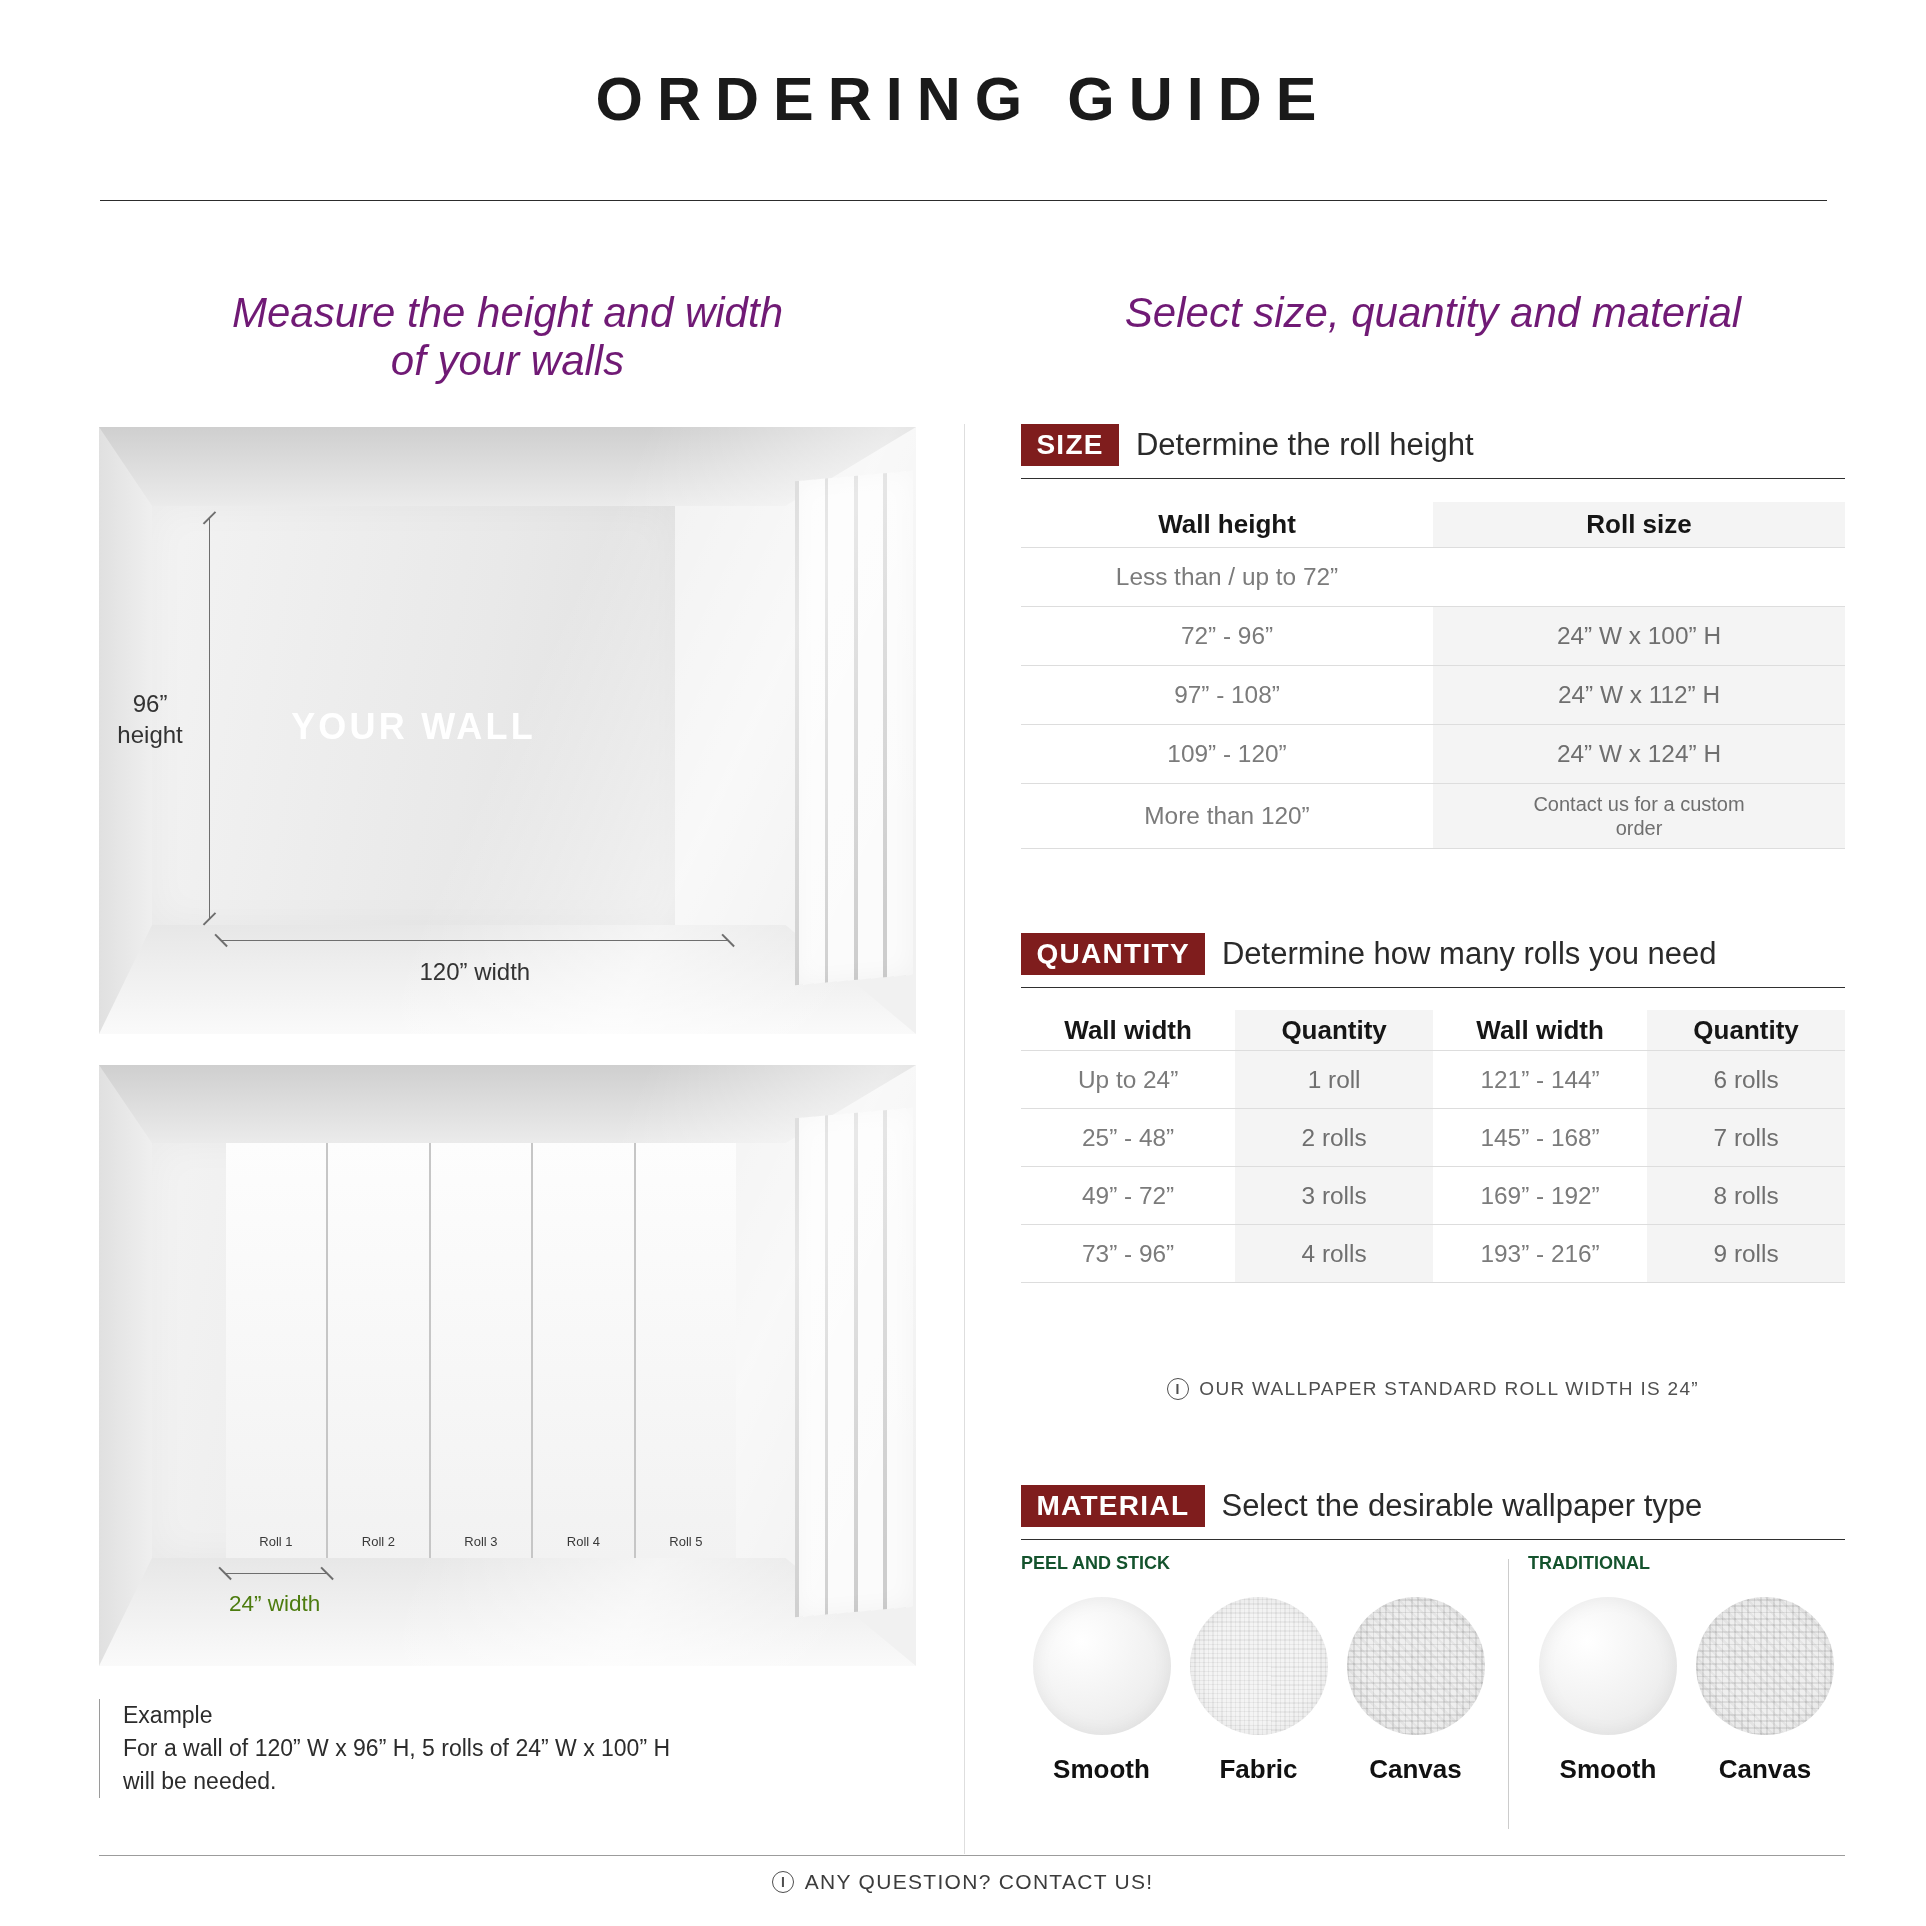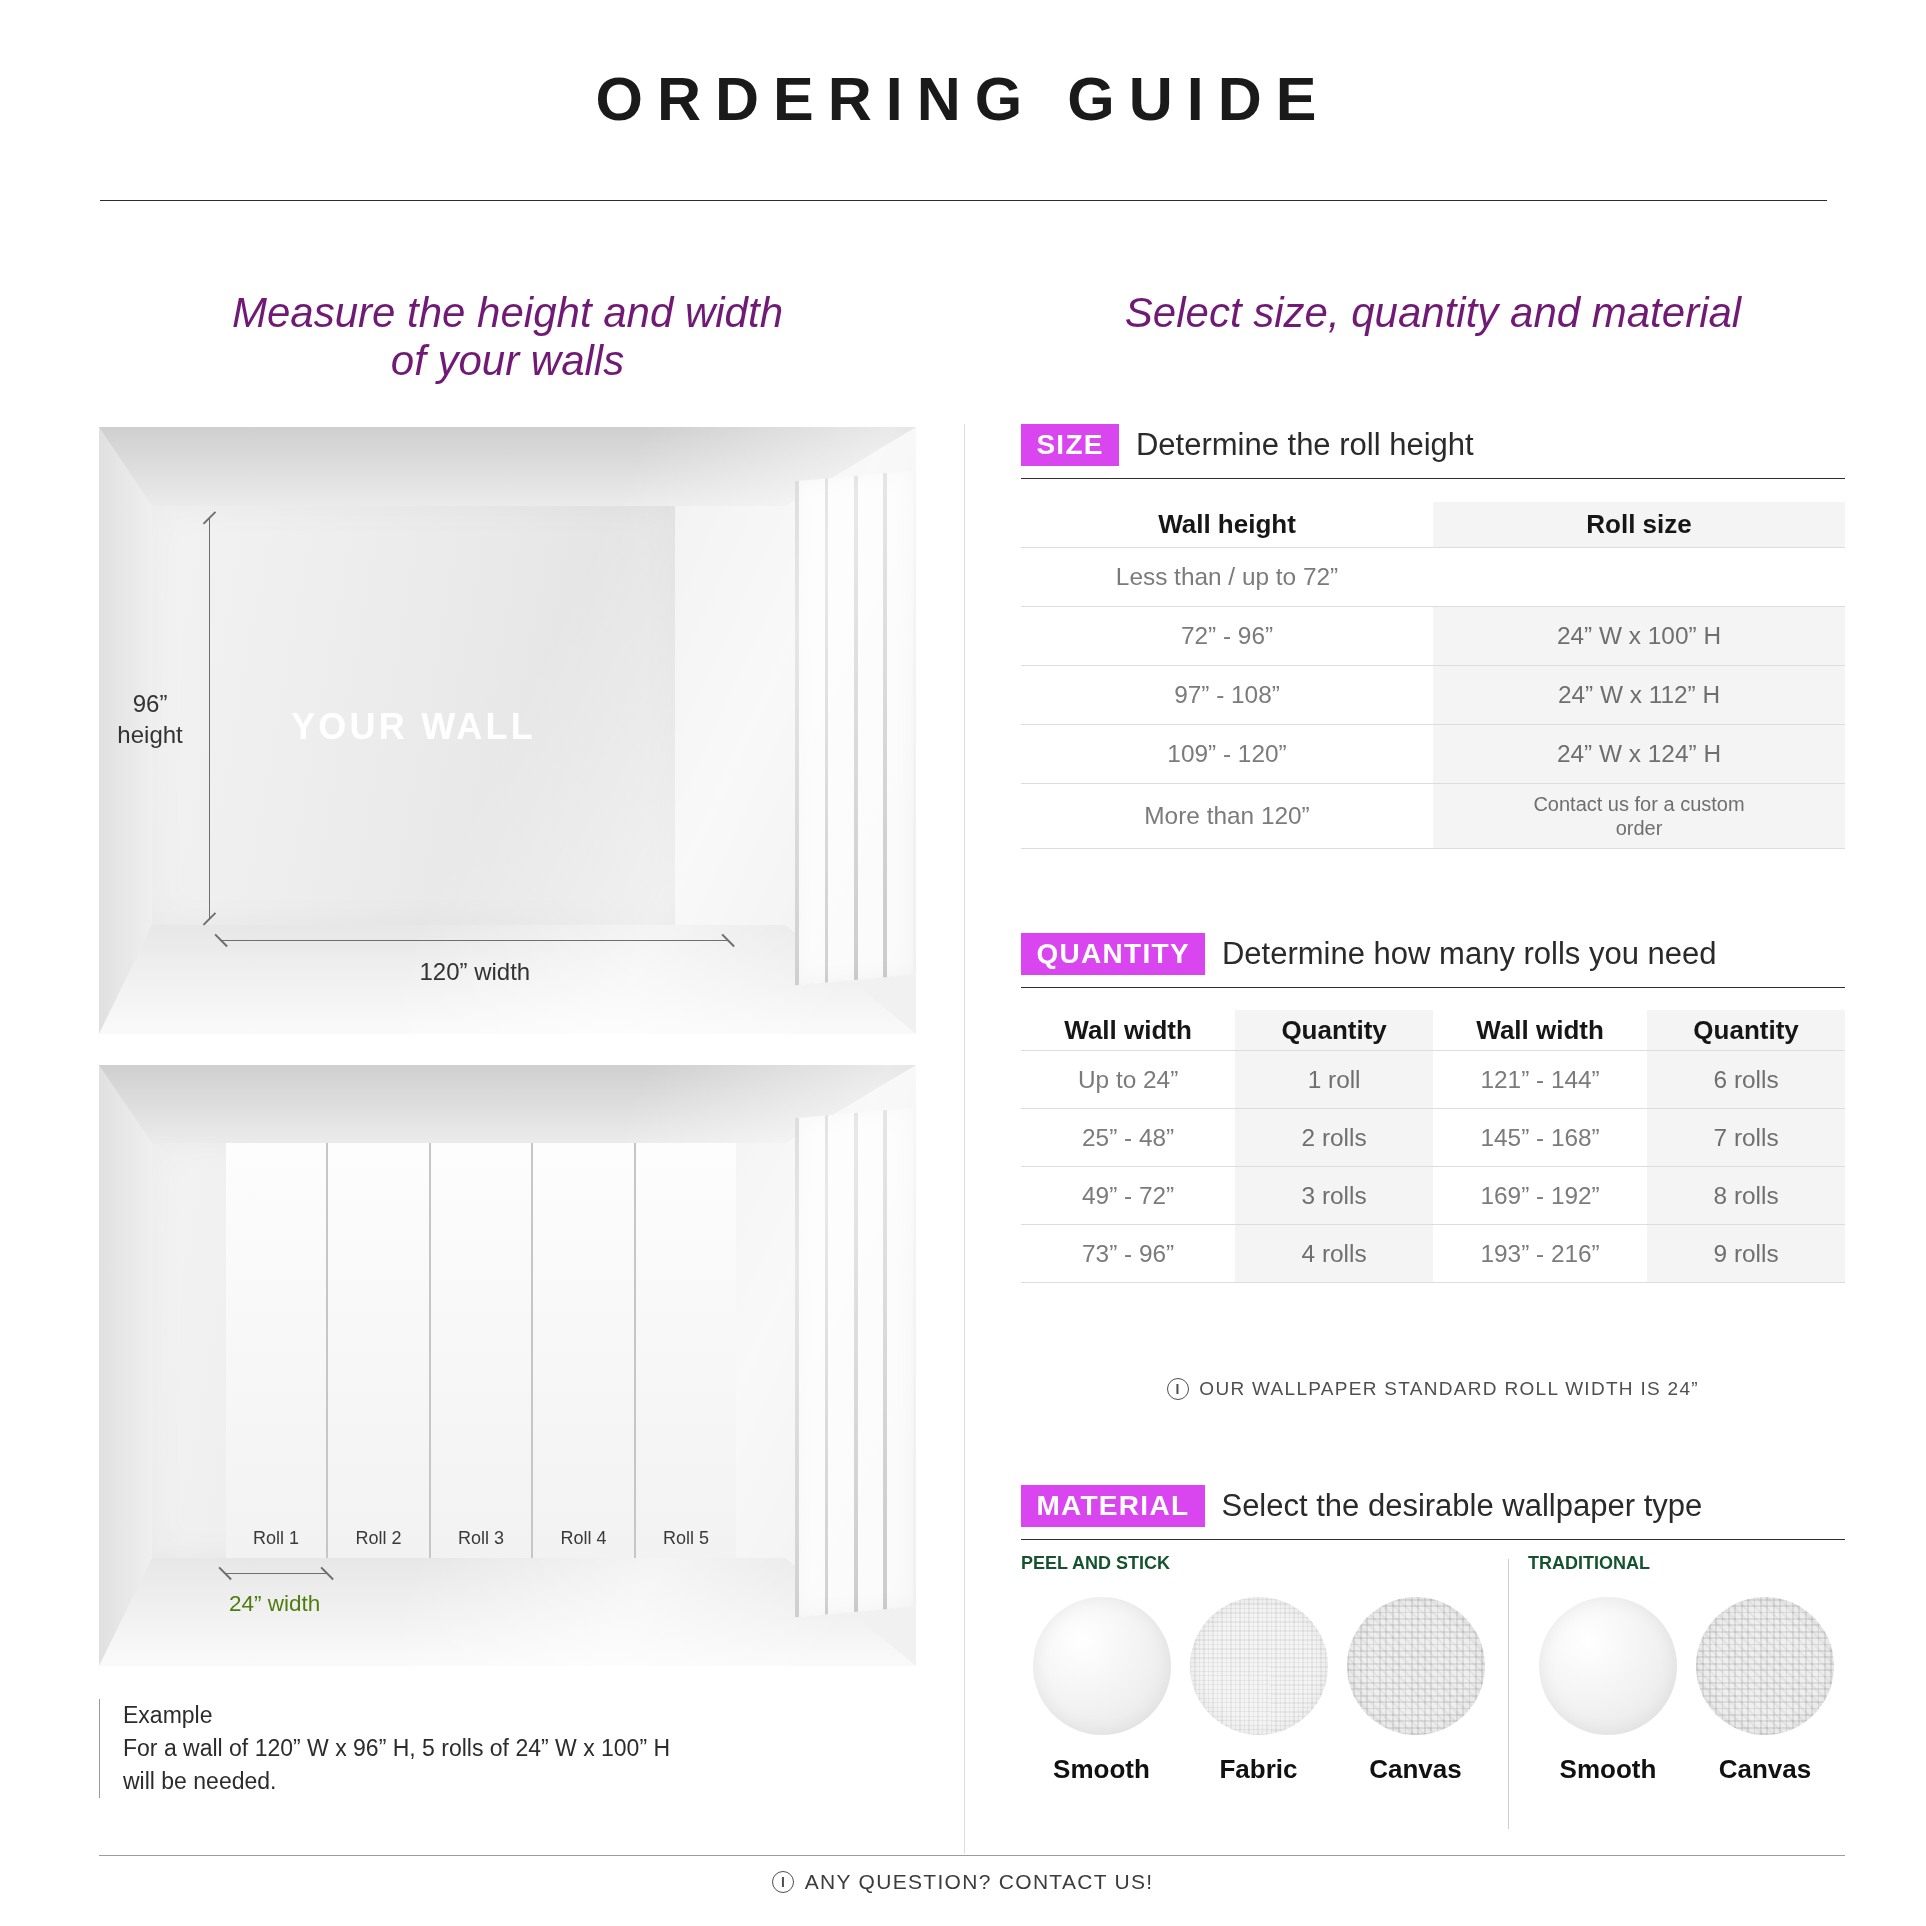--- a/index.html
+++ b/index.html
@@ -59,30 +59,30 @@
     font-size:24px; line-height:31px; color:#333333; z-index:3; }
   .label-width  { position:absolute; left:15%; width:62%; top:87.5%; text-align:center;
     font-size:24px; color:#333333; z-index:3; }
   .label-width2 { position:absolute; left:9%; width:25%; top:87.5%; text-align:center;
     font-size:22.5px; color:#4d7c0f; z-index:3; }
 
   .panels { position:absolute; left:15.5%; top:13%; width:62.5%; height:69%;
     display:grid; grid-template-columns:repeat(5,1fr); gap:1.9px; background:#c6c6c6; z-index:2; }
   .panel { background:linear-gradient(180deg,#fdfdfd,#f2f2f2); display:flex;
     align-items:flex-end; justify-content:center; }
-  .panel-label { margin-bottom:9px; font-size:18px; color:#3a3a3a; }
+  .panel-label { margin-bottom:9px; font-size:13px; color:#3a3a3a; }
 
   
   .example { position:absolute; top:1429px; left:0; border-left:1.9px solid #9a9a9a;
     padding-left:23px; font-size:23px; line-height:33px; color:#2c2c2c; }
 
   
   .sec-head { position:absolute; left:0; width:100%; display:flex; align-items:center;
     border-bottom:1.3px solid #2f2f2f; padding-bottom:11.6px; }
-  .badge { background:#d946ef; color:#ffffff; font-weight:700; font-size:28px;
+  .badge { background:#7f1d1d; color:#ffffff; font-weight:700; font-size:28px;
     letter-spacing:1.3px; padding:5.1px 15.4px; }
   .sec-subtitle { font-size:31px; color:#2a2a2a; margin-left:16.7px; }
   .size-head { top:154px; } .qty-head { top:663px; } .mat-head { top:1215px; }
 
   
   .size-table { position:absolute; top:232px; left:0; width:100%; }
   .st-row { display:grid; grid-template-columns:50% 50%; border-bottom:0.6px solid #dddddd; }
   .st-cell { display:flex; align-items:center; justify-content:center; text-align:center;
     font-size:24.4px; color:#7b7b7b; height:58px; }
   .st-header .st-cell { font-size:26px; font-weight:700; color:#161616; height:45px; }

